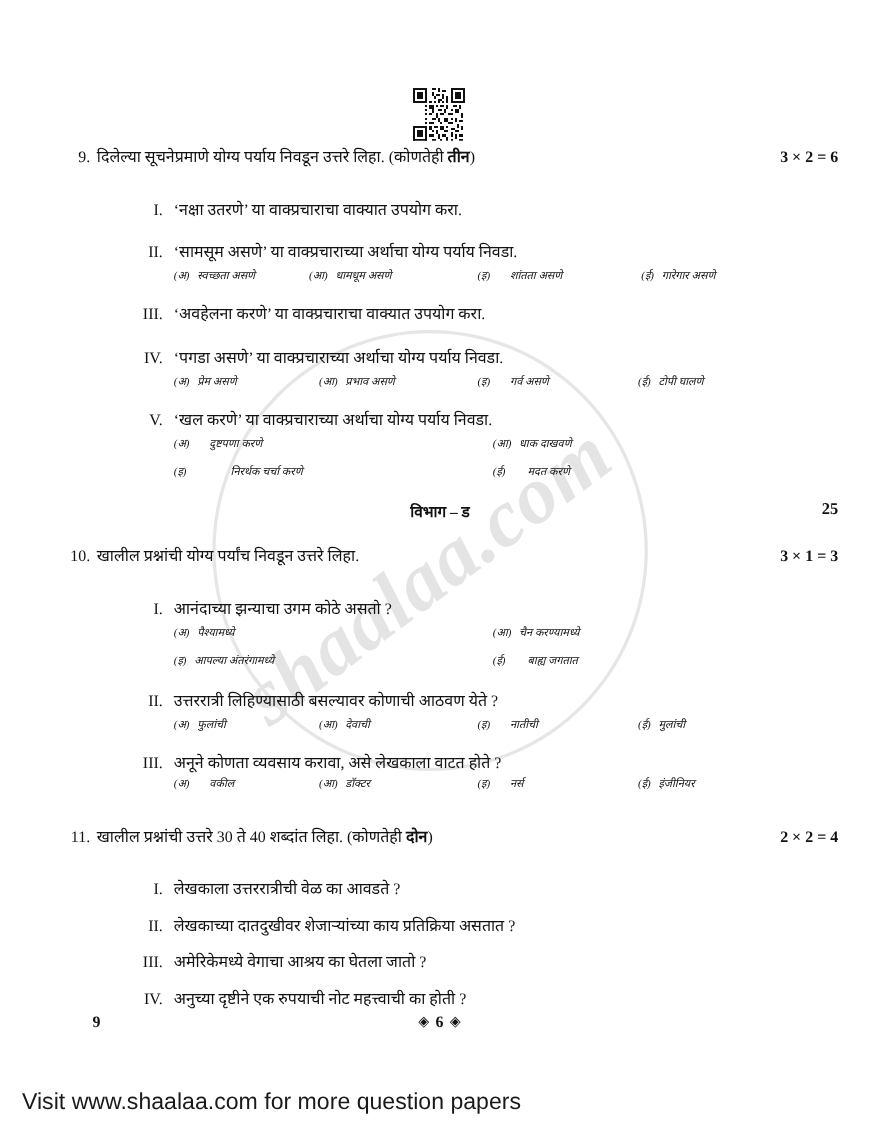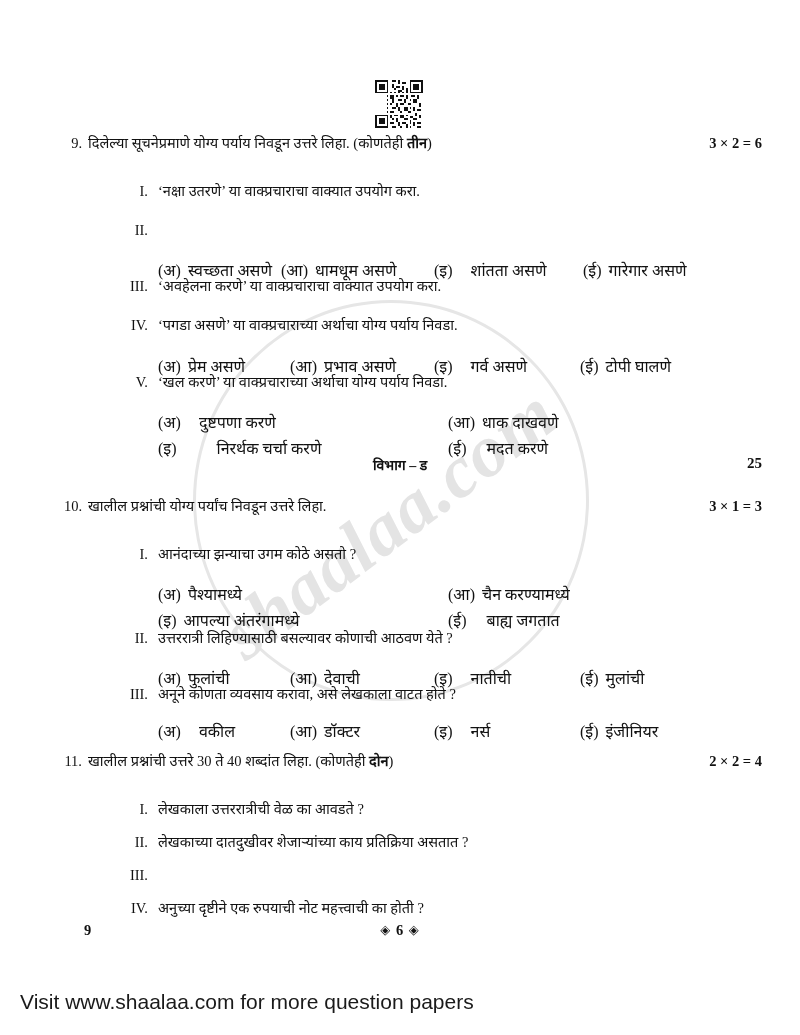--- a/index.html
+++ b/index.html
@@ -123,23 +123,24 @@
   }
 
   
   .optrow {
     position: relative;
     height: 26px;
     font-size: 14px;
   }
   .opt {
     position: absolute;
-    top: 16px;
+    top: 0;
     white-space: nowrap;
-    font-size: 16px;
+    font-size: 10px;
+    font-style: italic;
   }
   .opt .lbl { display: inline-block; }
   .opt .val { display: inline-block; padding-left: 7px; }
 
   
   #section-heading {
     position: absolute;
     left: 0;
     top: 455px;
     width: 800px;
@@ -317,20 +318,21 @@
         <span class="marks">3 × 2 = 6</span>
       </div>
 
       <div class="subitem" style="margin-top:30px">
         <span class="rnum">I.</span>
         <span>‘नक्षा उतरणे’ या वाक्प्रचाराचा वाक्यात उपयोग करा.</span>
       </div>
 
       <div class="subitem" style="margin-top:21px">
         <span class="rnum">II.</span>
+        <span>‘सामसूम असणे’ या वाक्प्रचाराच्या अर्थाचा योग्य पर्याय निवडा.</span>
       </div>
       <div class="optrow" style="margin-top:4px">
         <span class="opt" style="left:158px"><span class="lbl">(अ)</span><span class="val">स्वच्छता असणे</span></span>
         <span class="opt" style="left:281px"><span class="lbl">(आ)</span><span class="val">धामधूम असणे</span></span>
         <span class="opt" style="left:434px"><span class="lbl">(इ)</span><span class="val" style="padding-left:18px">शांतता असणे</span></span>
         <span class="opt" style="left:583px"><span class="lbl">(ई)</span><span class="val">गारेगार असणे</span></span>
       </div>
 
       <div class="subitem" style="margin-top:8px">
         <span class="rnum">III.</span>
@@ -418,20 +420,21 @@
       <div class="subitem" style="margin-top:30px">
         <span class="rnum">I.</span>
         <span>लेखकाला उत्तररात्रीची वेळ का आवडते ?</span>
       </div>
       <div class="subitem" style="margin-top:15px">
         <span class="rnum">II.</span>
         <span>लेखकाच्या दातदुखीवर शेजाऱ्यांच्या काय प्रतिक्रिया असतात ?</span>
       </div>
       <div class="subitem" style="margin-top:15px">
         <span class="rnum">III.</span>
+        <span>अमेरिकेमध्ये वेगाचा आश्रय का घेतला जातो ?</span>
       </div>
       <div class="subitem" style="margin-top:15px">
         <span class="rnum">IV.</span>
         <span>अनुच्या दृष्टीने एक रुपयाची नोट महत्त्वाची का होती ?</span>
       </div>
     </div>
 
     <div id="sheet-footer">
       <span class="left-num">9</span>
       <span class="center-page"><span class="orn">◈</span>&nbsp;<span>6</span>&nbsp;<span class="orn">◈</span></span>

